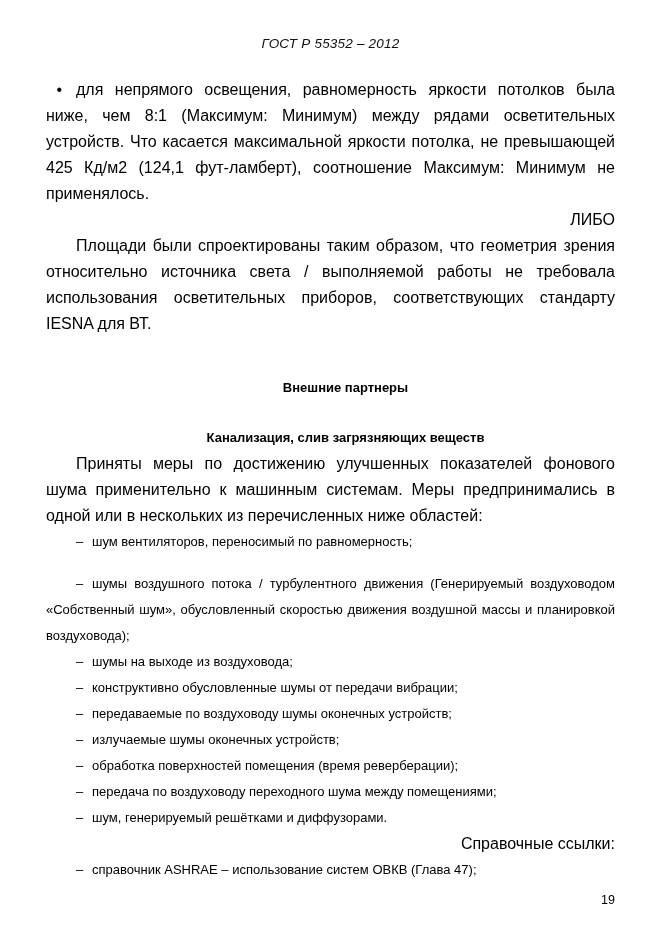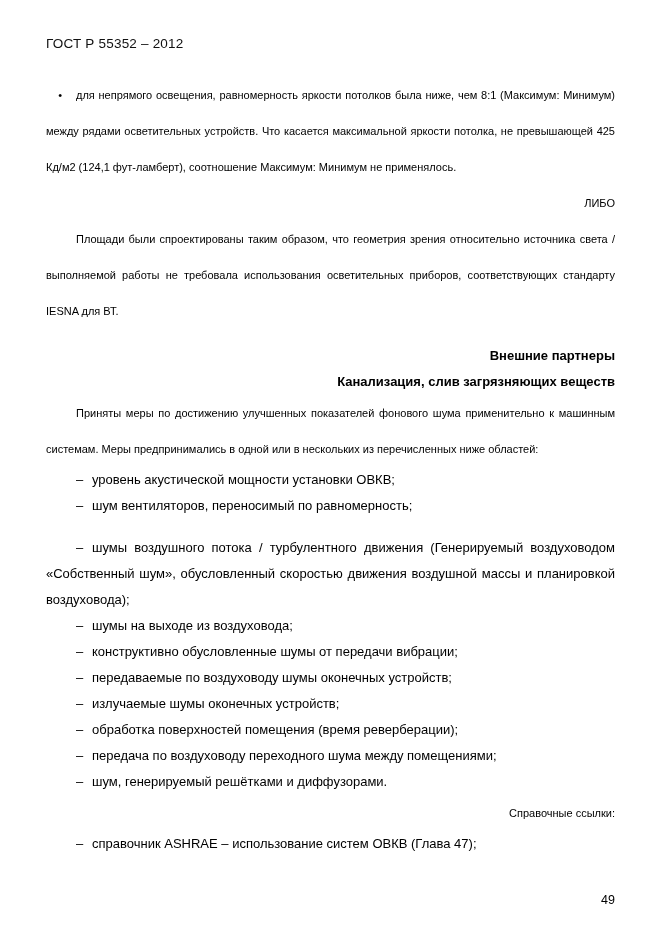--- a/index.html
+++ b/index.html
@@ -16,30 +16,31 @@
     overflow: hidden;
   }
   .page {
     position: relative;
     width: 661px;
     height: 935px;
     box-sizing: border-box;
     padding: 36px 46px 28px 46px;
   }
   .doc-header {
-    text-align: left;
+    text-align: center;
     font-size: 13.5px;
     letter-spacing: 0.2px;
     margin-bottom: 26px;
     color: #111;
+    font-style: italic;
   }
   p {
     margin: 0 0 0 0;
-    font-size: 11px;
-    line-height: 36px;
+    font-size: 16px;
+    line-height: 26px;
     text-align: justify;
     color: #000;
   }
   .indent {
     text-indent: 30px;
   }
   .bullet-para {
     position: relative;
     padding-left: 0;
     text-align: justify;
@@ -51,23 +52,24 @@
     padding-right: 14px;
     box-sizing: border-box;
   }
   .plain {
     text-indent: 30px;
     text-align: right;
   }
   .bold-head {
     font-weight: bold;
     text-indent: 30px;
-    text-align: right;
+    text-align: center;
     font-size: 13px;
     line-height: 26px;
+    margin-top: 24px;
   }
   .spacer-sm { height: 14px; }
   .dash-item {
     display: flex;
     font-size: 13px;
     line-height: 26px;
     text-align: justify;
   }
   .dash-item .dash {
     width: 46px;
@@ -117,21 +119,20 @@
   <p class="indent">Площади были спроектированы таким образом, что геометрия зрения относительно источника света / выполняемой работы не требовала использования осветительных приборов, соответствующих стандарту IESNA для ВТ.</p>
 
   <div class="spacer-sm"></div>
 
   <p class="bold-head">Внешние партнеры</p>
 
   <p class="bold-head">Канализация, слив загрязняющих веществ</p>
 
   <p class="indent">Приняты меры по достижению улучшенных показателей фонового шума применительно к машинным системам. Меры предпринимались в одной или в нескольких из перечисленных ниже областей:</p>
 
-  <div class="dash-block"><span class="first-line-dash">–</span><span>уровень акустической мощности установки ОВКВ;</span></div>
 
   <div class="dash-block"><span class="first-line-dash">–</span><span>шум вентиляторов, переносимый по равномерность;</span></div>
 
   <div class="dash-block justify-stretch"><span class="first-line-dash">–</span><span>шумы воздушного потока / турбулентного движения (Генерируемый воздуховодом «Собственный шум», обусловленный скоростью движения воздушной массы и планировкой воздуховода);</span></div>
 
   <div class="dash-block"><span class="first-line-dash">–</span><span>шумы на выходе из воздуховода;</span></div>
 
 
   <div class="dash-item">
       <span class="dash">–</span>
@@ -163,15 +164,15 @@
       <span class="dash-text">шум, генерируемый решётками и диффузорами.</span>
     </div>
 
   <p class="plain">Справочные ссылки:</p>
 
   <div class="dash-item">
       <span class="dash">–</span>
       <span class="dash-text">справочник ASHRAE – использование систем ОВКВ (Глава 47);</span>
     </div>
 
-  <div class="page-number">49</div>
+  <div class="page-number">19</div>
 
 </div>
 
 </body></html>

